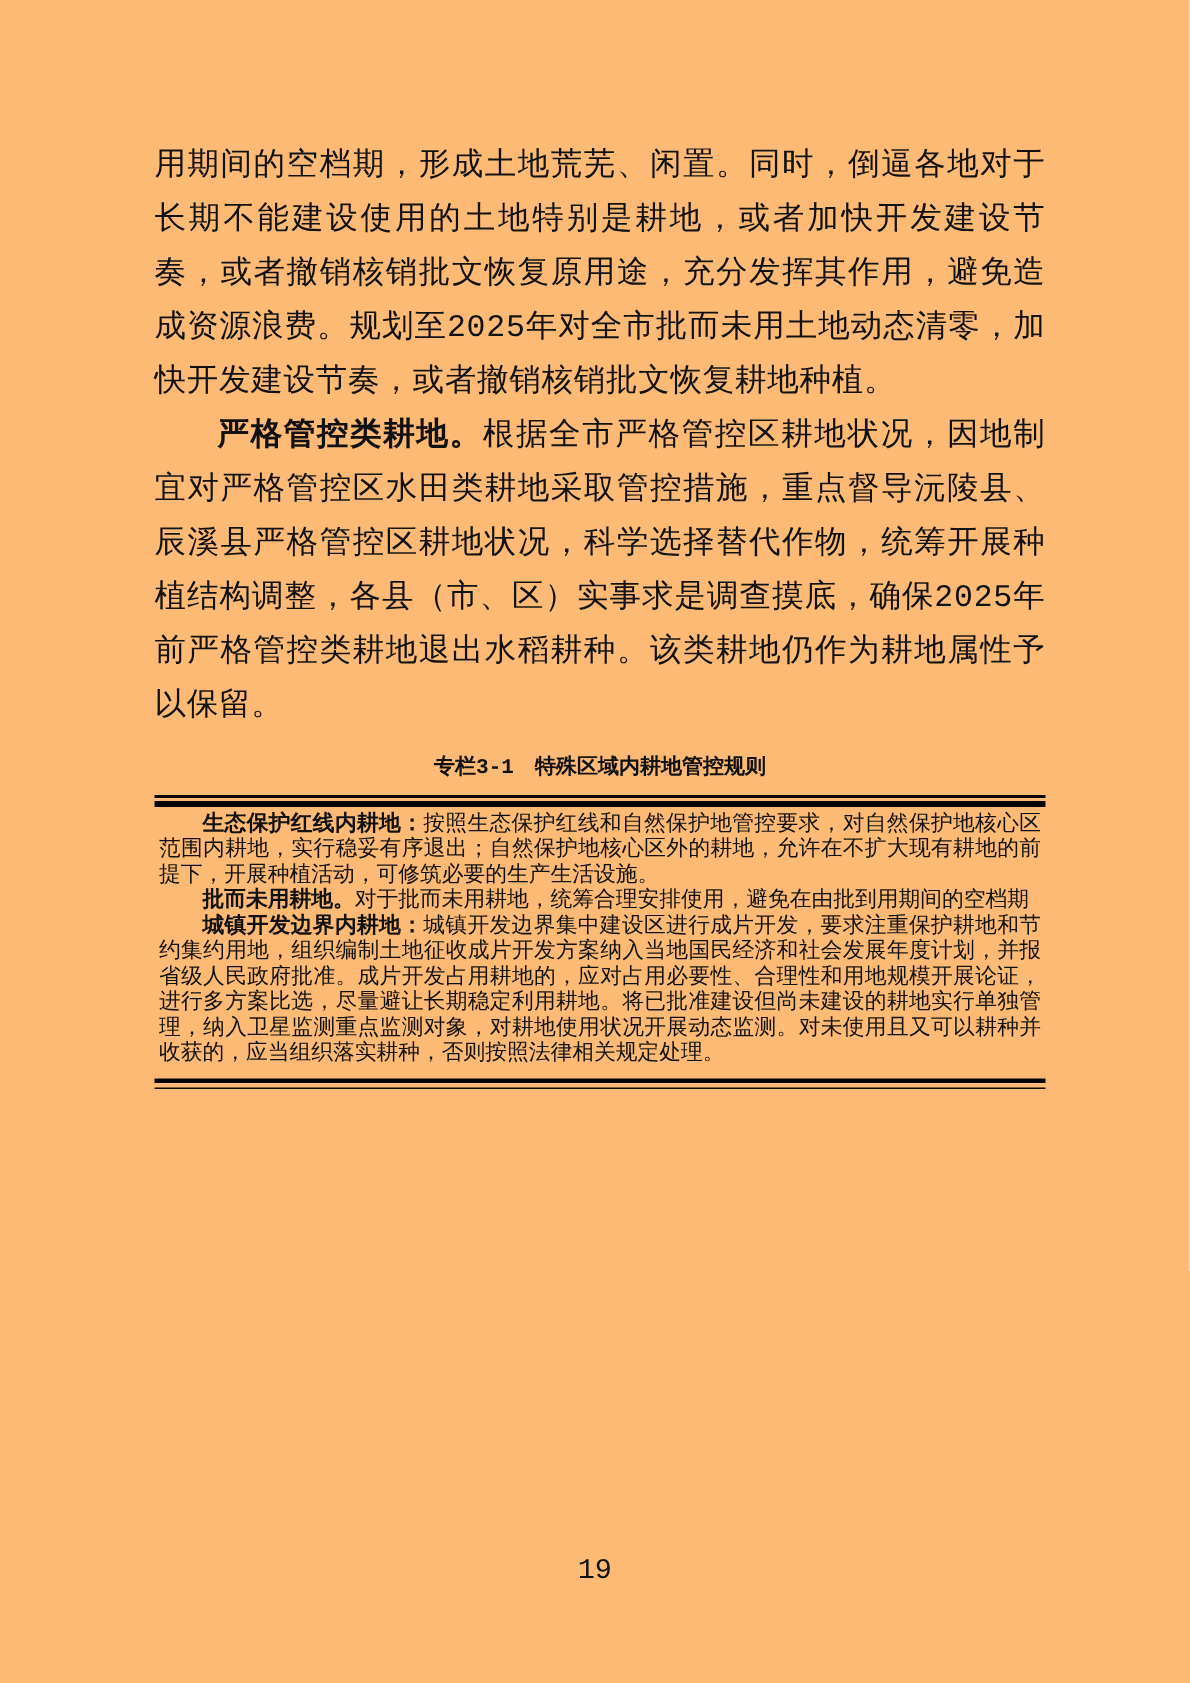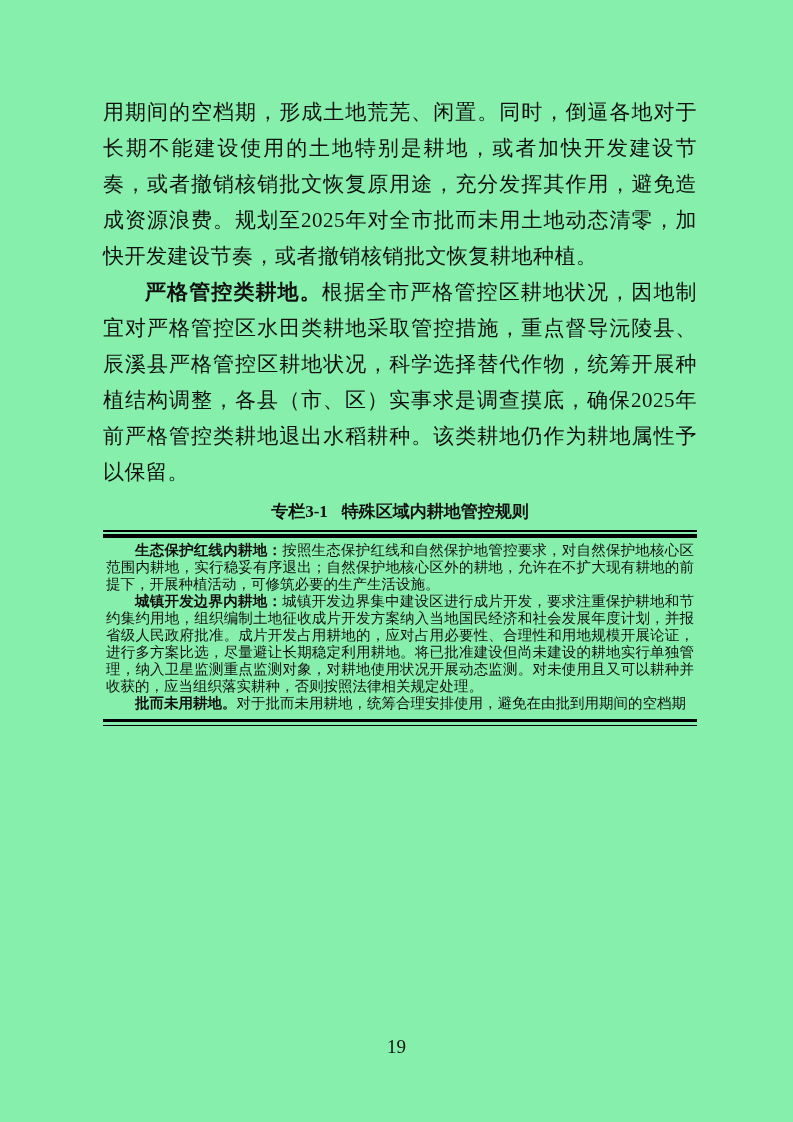--- a/index.html
+++ b/index.html
@@ -4,22 +4,22 @@
 <style>
   html, body {
     margin: 0;
     padding: 0;
     background: #ffffff;
   }
   .page {
     position: relative;
     width: 793px;
     height: 1122px;
-    background: #86efac;
-    font-family: Liberation Serif, serif;
+    background: #fdba74;
+    font-family: Liberation Mono, monospace;
     color: #111111;
     overflow: hidden;
   }
   .content {
     position: absolute;
     left: 103px;
     top: 94px;
     width: 594px;
   }
   
@@ -30,21 +30,21 @@
     text-align: justify;
     text-justify: inter-ideograph;
     letter-spacing: 0.5px;
   }
   .body-text p.indent { text-indent: 2em; }
   .lead-bold { font-weight: bold; }
 
   
   .callout-title {
     margin-top: 9px;
-    font-size: 17px;
+    font-size: 14px;
     line-height: 26px;
     font-weight: bold;
     text-align: center;
   }
   .callout-title .label { margin-right: 14px; }
   .callout {
     margin-top: 5px;
   }
   .dbl-rule { width: 100%; }
   .dbl-rule .thin  { height: 1.5px; background: #000; }
@@ -90,22 +90,22 @@
     </div>
 
     <div class="callout">
       <div class="dbl-rule">
         <div class="thin"></div>
           <div class="gap"></div>
           <div class="thick"></div>
       </div>
       <div class="callout-body">
         <p><span class="lead">生态保护红线内耕地：</span><span>按照生态保护红线和自然保护地管控要求，对自然保护地核心区范围内耕地，实行稳妥有序退出；自然保护地核心区外的耕地，允许在不扩大现有耕地的前提下，开展种植活动，可修筑必要的生产生活设施。</span></p>
+        <p><span class="lead">批而未用耕地。</span><span>对于批而未用耕地，统筹合理安排使用，避免在由批到用期间的空档期</span></p>
         <p><span class="lead">城镇开发边界内耕地：</span><span>城镇开发边界集中建设区进行成片开发，要求注重保护耕地和节约集约用地，组织编制土地征收成片开发方案纳入当地国民经济和社会发展年度计划，并报省级人民政府批准。成片开发占用耕地的，应对占用必要性、合理性和用地规模开展论证，进行多方案比选，尽量避让长期稳定利用耕地。将已批准建设但尚未建设的耕地实行单独管理，纳入卫星监测重点监测对象，对耕地使用状况开展动态监测。对未使用且又可以耕种并收获的，应当组织落实耕种，否则按照法律相关规定处理。</span></p>
-        <p><span class="lead">批而未用耕地。</span><span>对于批而未用耕地，统筹合理安排使用，避免在由批到用期间的空档期</span></p>
       </div>
       <div class="dbl-rule">
         <div class="thick"></div>
           <div class="gap"></div>
           <div class="thin"></div>
       </div>
     </div>
 
   </div>
 

